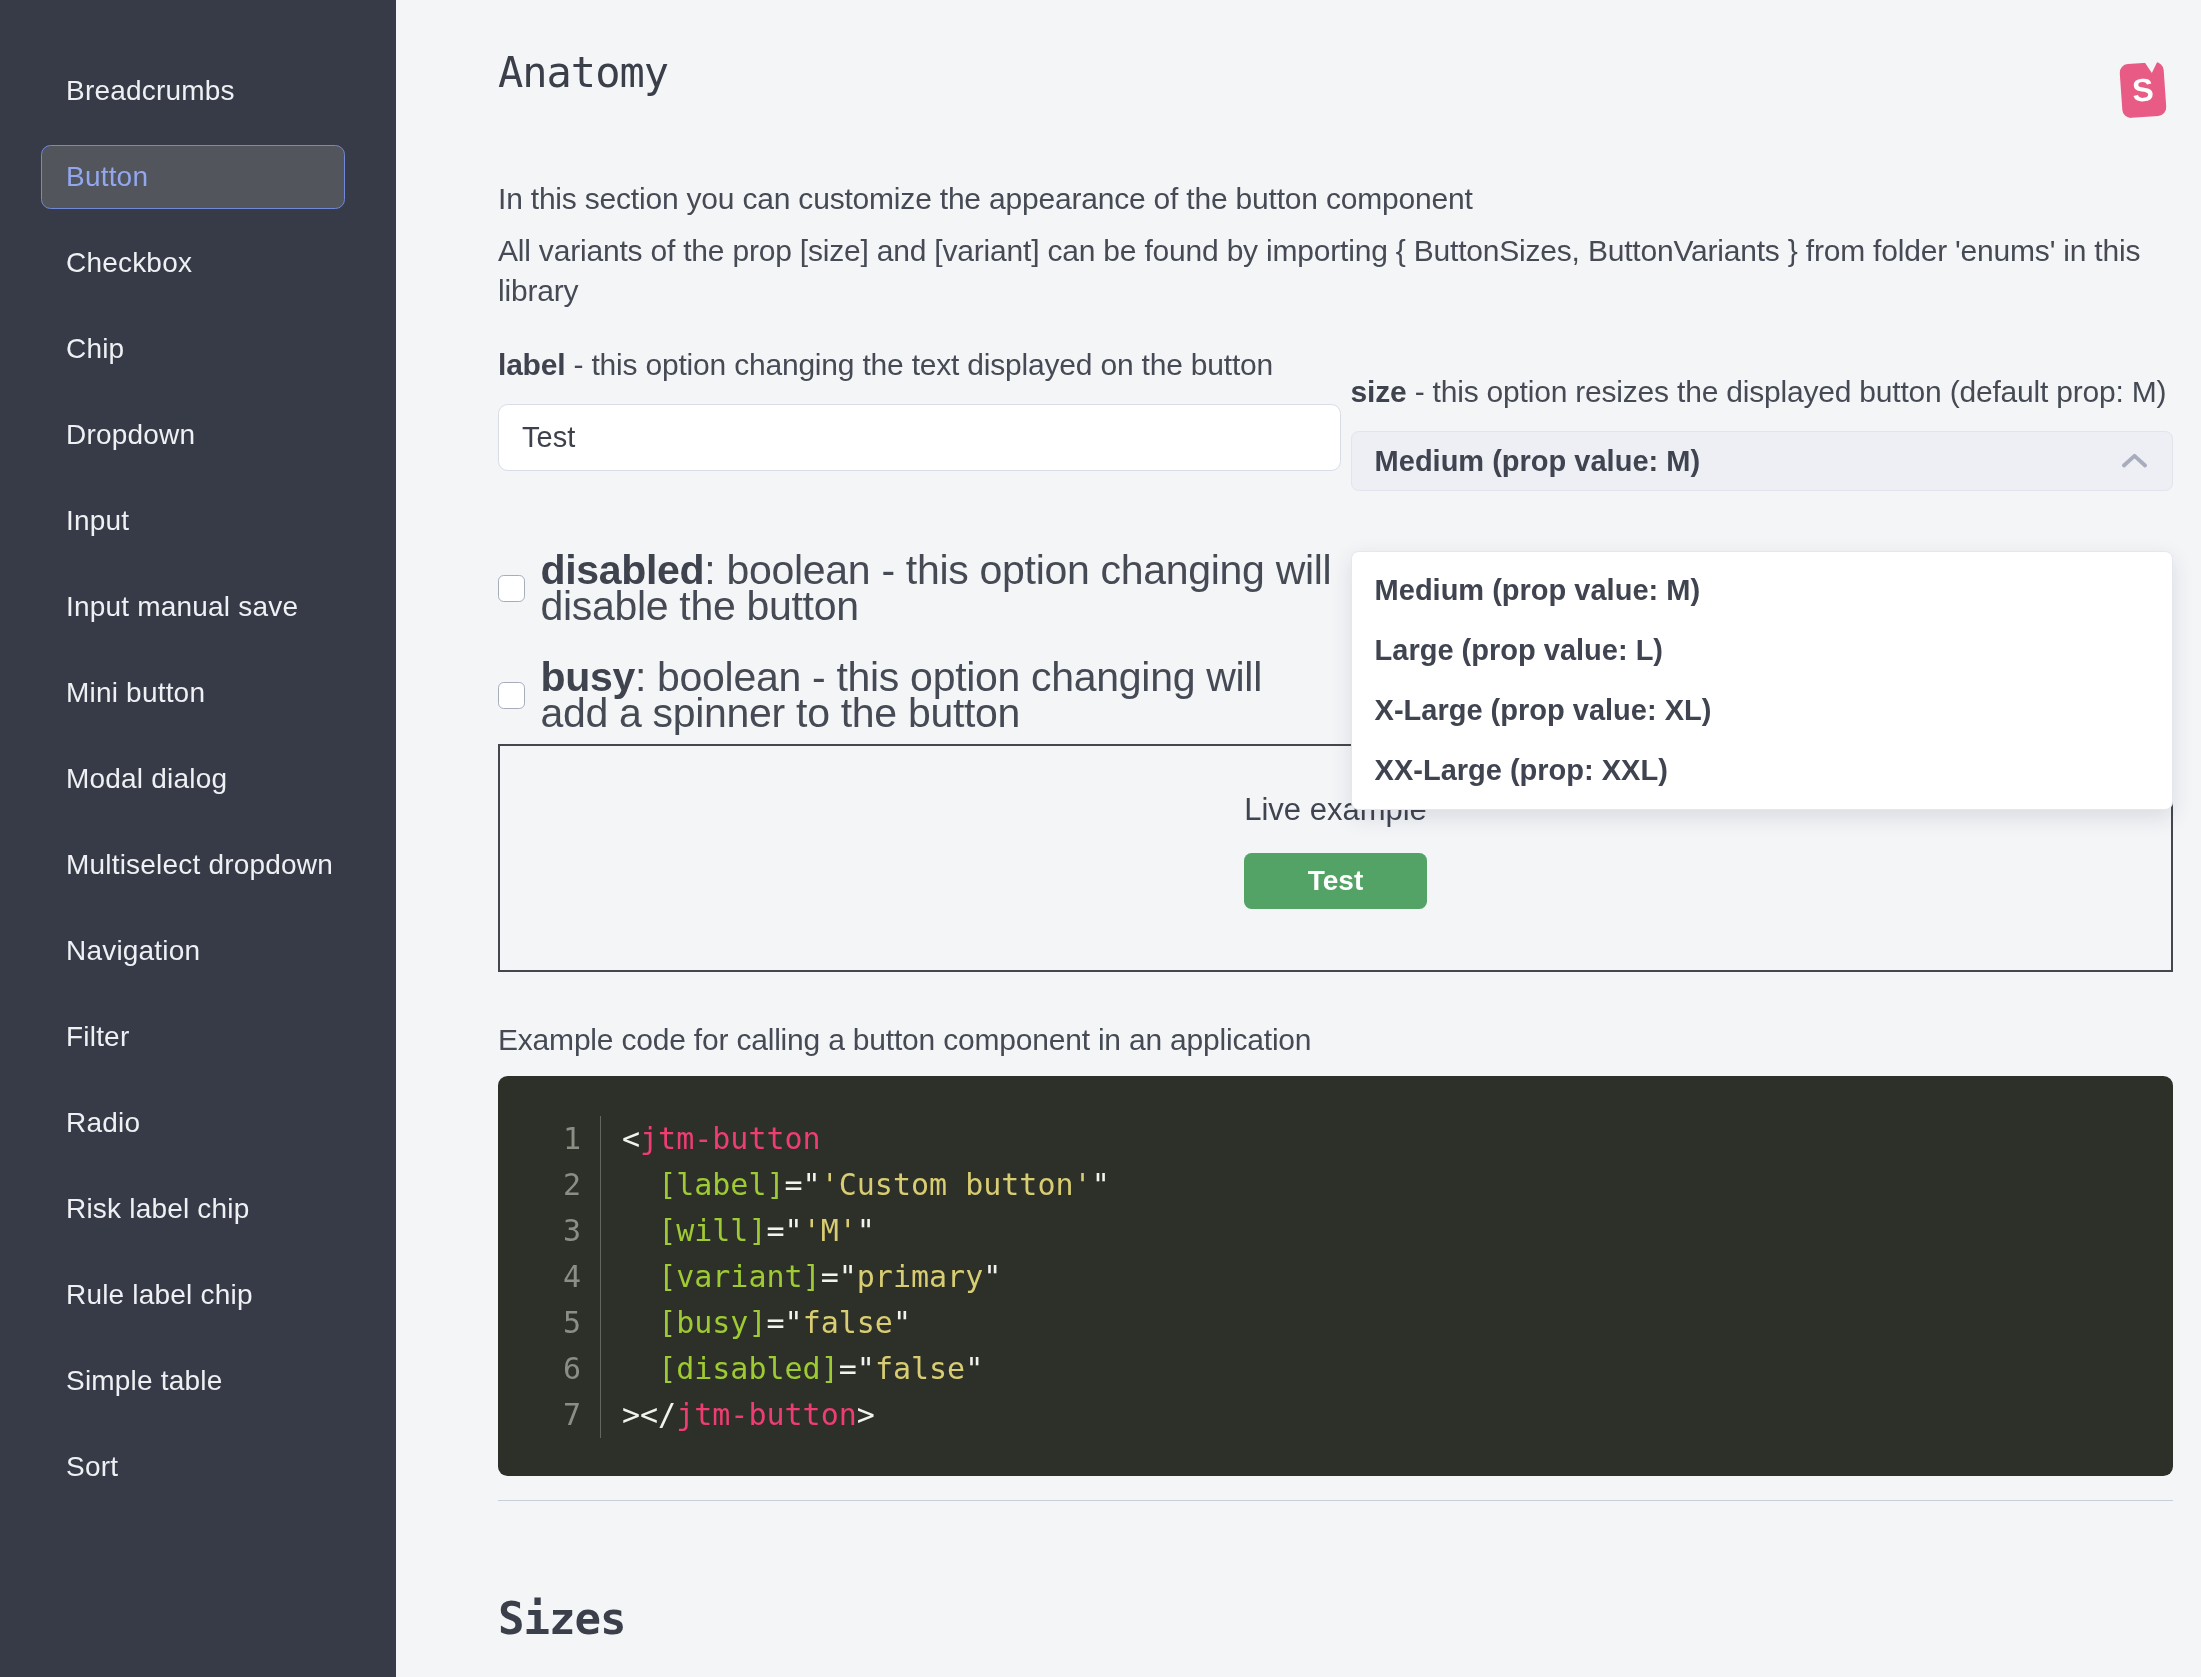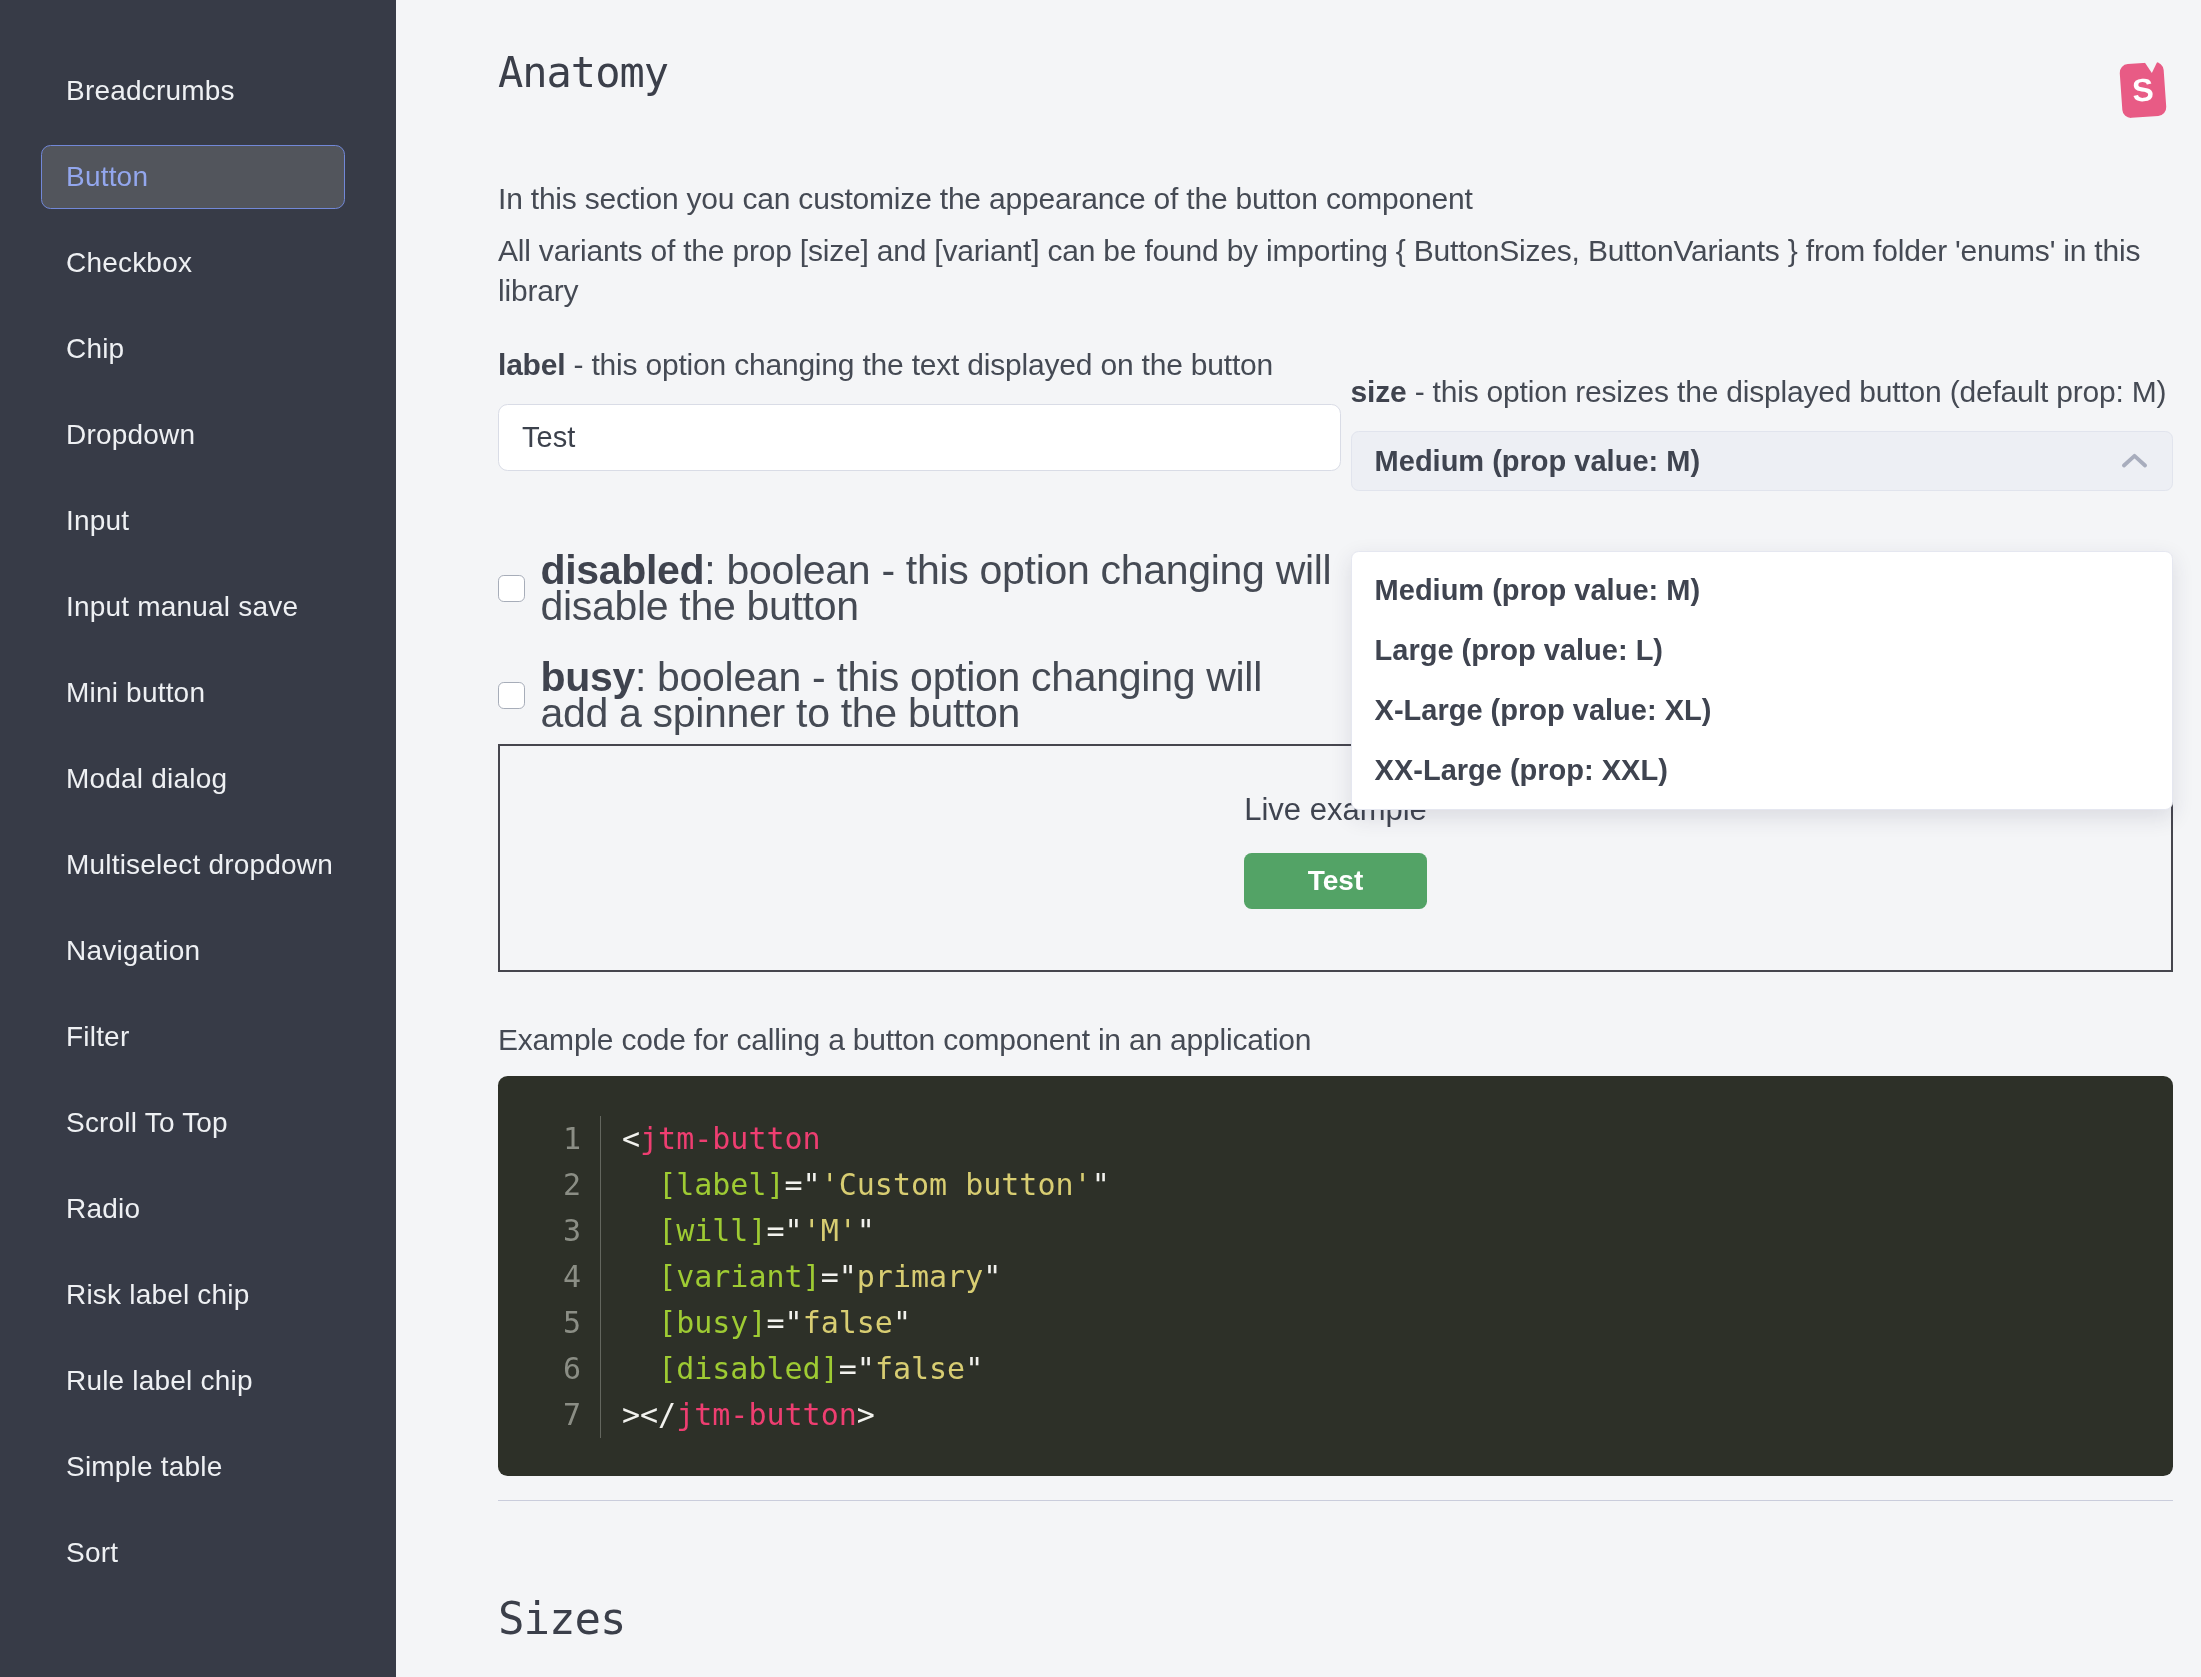--- a/index.html
+++ b/index.html
@@ -140,21 +140,21 @@
   }
   .tok-plain{color:var(--code_plain);}
   .tok-tag{color:var(--code_tag);}
   .tok-attr{color:var(--code_attr);}
   .tok-str{color:var(--code_str);}
   
   .divider{margin-top:24px;border:none;border-top:1.9px solid #cacddc;}
   .sizes-title{
     margin-top:92px;
     font-family:"DejaVu Sans Mono", monospace;
-    font-size:44px;font-weight:400;color:#3b3f4a;letter-spacing:-1px;
+    font-size:44px;font-weight:700;color:#3b3f4a;letter-spacing:-1px;
   }
 </style>
 </head>
 <body>
 
 <nav class="sidebar">
     <div class="nav-item">
       <span class="nav-inner">Breadcrumbs</span>
     </div>
     <div class="nav-item selected">
@@ -182,23 +182,20 @@
       <span class="nav-inner">Modal dialog</span>
     </div>
     <div class="nav-item">
       <span class="nav-inner">Multiselect dropdown</span>
     </div>
     <div class="nav-item">
       <span class="nav-inner">Navigation</span>
     </div>
     <div class="nav-item">
       <span class="nav-inner">Filter</span>
-    </div>
-    <div class="nav-item">
-      <span class="nav-inner">Scroll To Top</span>
     </div>
     <div class="nav-item">
       <span class="nav-inner">Radio</span>
     </div>
     <div class="nav-item">
       <span class="nav-inner">Risk label chip</span>
     </div>
     <div class="nav-item">
       <span class="nav-inner">Rule label chip</span>
     </div>

